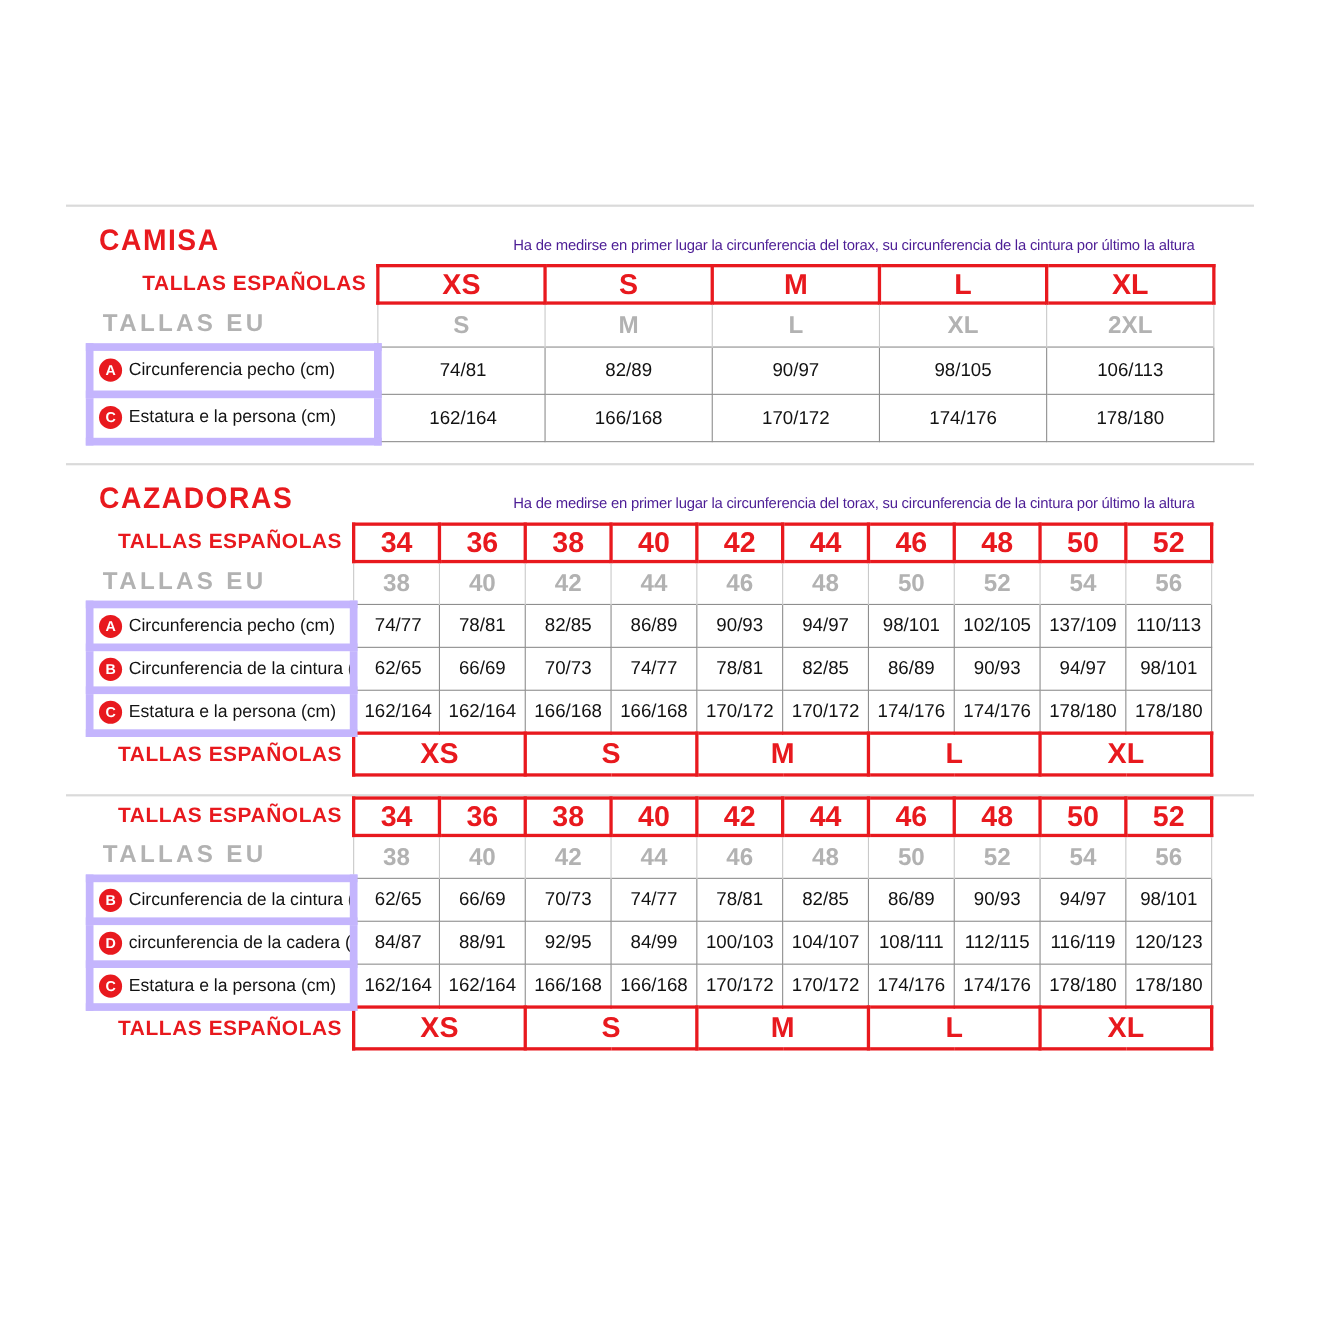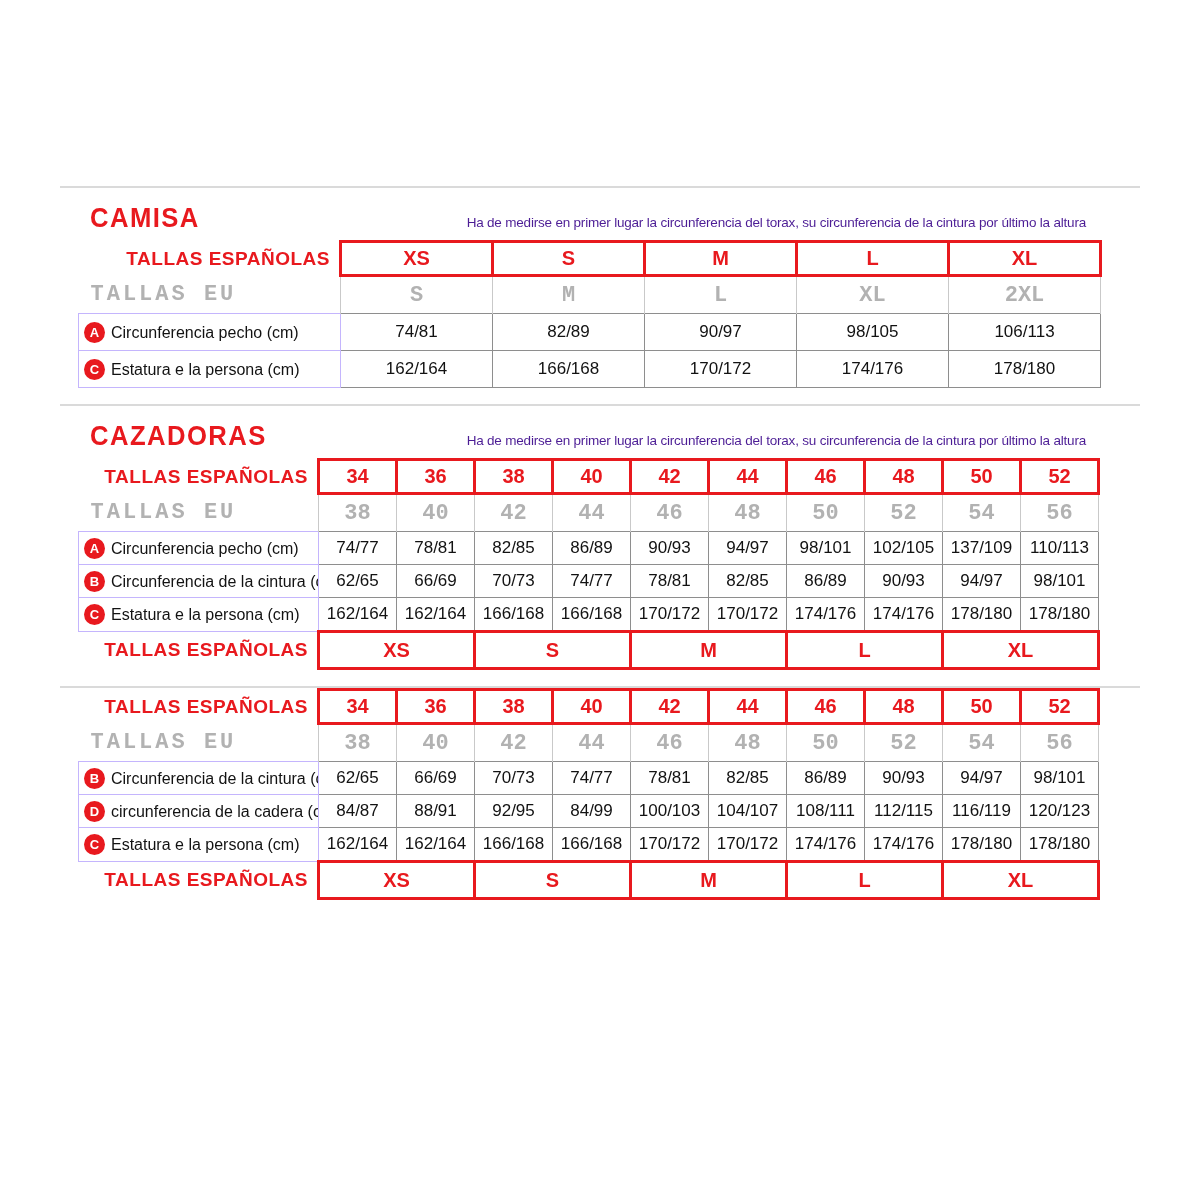--- a/index.html
+++ b/index.html
@@ -58,33 +58,33 @@
     text-align: center;
     vertical-align: middle;
     padding: 0;
     overflow: hidden;
   }
   
   .cell-es {
     border: 3px solid #e8191e;
     color: #e8191e;
     font-weight: bold;
-    font-size: 20px;
+    font-size: 26px;
   }
   .row-es td { height: 31px; }
   .row-es-bottom td { height: 34px; }
   
   .cell-eu {
     border-left: 1px solid #c9c9c9;
     border-right: 1px solid #c9c9c9;
     color: #b2b2b2;
     font-weight: bold;
     font-size: 22px;
   }
-  .row-eu td { height: 36px; font-family: Liberation Mono, monospace; }
+  .row-eu td { height: 36px; }
   
   .cell-data {
     border: 1px solid #8e8e8e;
     font-size: 17px;
     color: #121212;
   }
   .t1 .row-data td { height: 36px; }
   .t2 .row-data td { height: 32px; }
   
   .lbl-es {
@@ -102,21 +102,21 @@
     border: none;
     color: #b2b2b2;
     font-weight: bold;
     font-size: 22px;
     text-align: left;
     padding-left: 12px;
     letter-spacing: 3px;
     white-space: nowrap;
   }
   .lbl-row {
-    border: 1px solid #c4b5fd;
+    border: 7px solid #c4b5fd;
     text-align: left;
     padding-left: 5px;
     font-size: 16px;
     color: #121212;
     white-space: nowrap;
   }
   .circle {
     display: inline-block;
     width: 21px;
     height: 21px;

